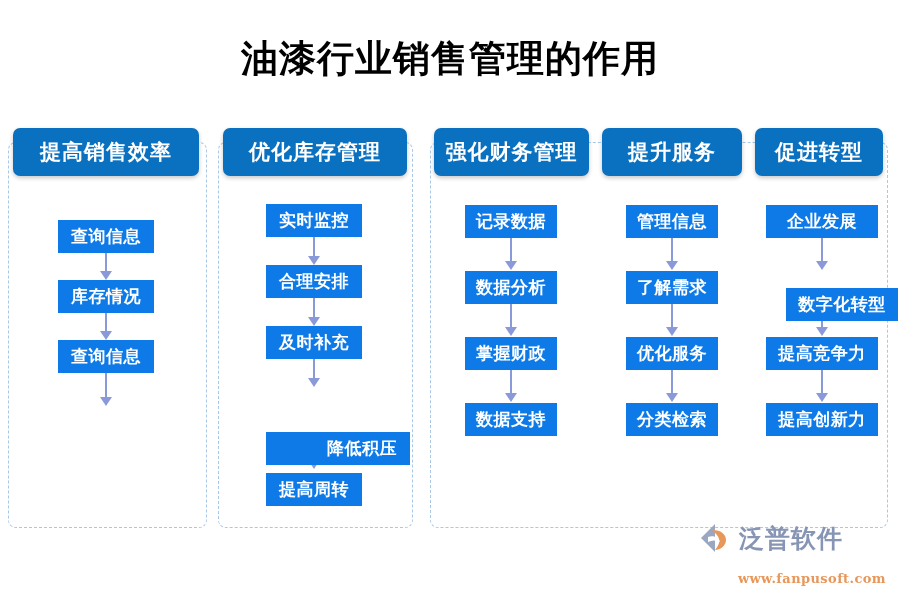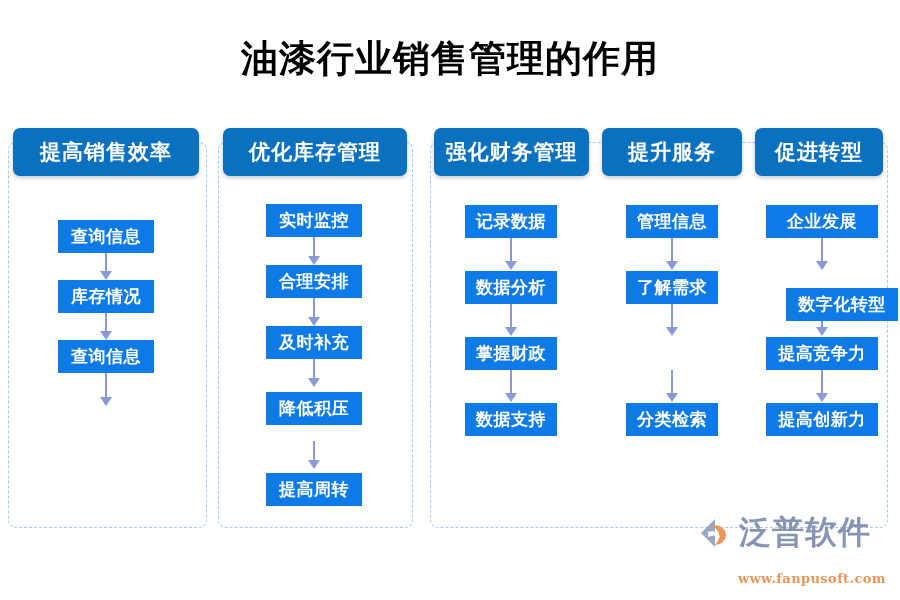--- a/index.html
+++ b/index.html
@@ -81,21 +81,21 @@
     position:absolute;right:14px;bottom:14px;
     display:flex;flex-direction:column;align-items:flex-start;
     z-index:8;
   }
   .logo-row{display:flex;align-items:center;gap:7px;}
   .logo-mark{
     width:34px;height:34px;position:relative;flex:none;
   }
   .logo-text{
     font-family:Liberation Serif, serif;
-    font-size:32px;font-weight:700;color:#8795b5;letter-spacing:1px;
+    font-size:25px;font-weight:700;color:#8795b5;letter-spacing:1px;
   }
   .logo-url{
     font-family:"DejaVu Serif","Liberation Serif",serif;
     font-size:13px;font-weight:700;color:#e8975a;
     letter-spacing:0.4px;margin-left:40px;margin-top:16px;
   }
 </style>
 </head>
 <body>
 
@@ -137,21 +137,21 @@
   <div class="item-box" style="left:266px;top:265px;width:96px;">合理安排</div>
   <div class="arrow" style="left:307px;top:298px;height:28px;">
     <div class="shaft" style="height:19px;"></div>
       <div class="head" style="top:19px;"></div>
   </div>
   <div class="item-box" style="left:266px;top:326px;width:96px;">及时补充</div>
   <div class="arrow" style="left:307px;top:359px;height:28px;">
     <div class="shaft" style="height:19px;"></div>
       <div class="head" style="top:19px;"></div>
   </div>
-  <div class="item-box" style="left:266px;top:392px;width:96px;">降低积压</div>
+  <div class="item-box" style="left:266px;top:432px;width:96px;padding-left:48px;">降低积压</div>
   <div class="arrow" style="left:307px;top:441px;height:28px;">
     <div class="shaft" style="height:19px;"></div>
       <div class="head" style="top:19px;"></div>
   </div>
   <div class="item-box" style="left:465px;top:205px;width:92px;">记录数据</div>
 
   <div class="item-box" style="left:266px;top:473px;width:96px;">提高周转</div>
   <div class="arrow" style="left:504px;top:238px;height:32px;">
     <div class="shaft" style="height:23px;"></div>
       <div class="head" style="top:23px;"></div>
@@ -171,20 +171,21 @@
   <div class="item-box" style="left:626px;top:205px;width:92px;">管理信息</div>
   <div class="arrow" style="left:665px;top:238px;height:32px;">
     <div class="shaft" style="height:23px;"></div>
       <div class="head" style="top:23px;"></div>
   </div>
   <div class="item-box" style="left:626px;top:271px;width:92px;">了解需求</div>
   <div class="arrow" style="left:665px;top:304px;height:32px;">
     <div class="shaft" style="height:23px;"></div>
       <div class="head" style="top:23px;"></div>
   </div>
+  <div class="item-box" style="left:626px;top:337px;width:92px;">优化服务</div>
   <div class="arrow" style="left:665px;top:370px;height:32px;">
     <div class="shaft" style="height:23px;"></div>
       <div class="head" style="top:23px;"></div>
   </div>
   <div class="item-box" style="left:626px;top:403px;width:92px;">分类检索</div>
 
   <div class="item-box" style="left:766px;top:205px;width:112px;">企业发展</div>
   <div class="arrow" style="left:815px;top:238px;height:32px;">
     <div class="shaft" style="height:23px;"></div>
       <div class="head" style="top:23px;"></div>

